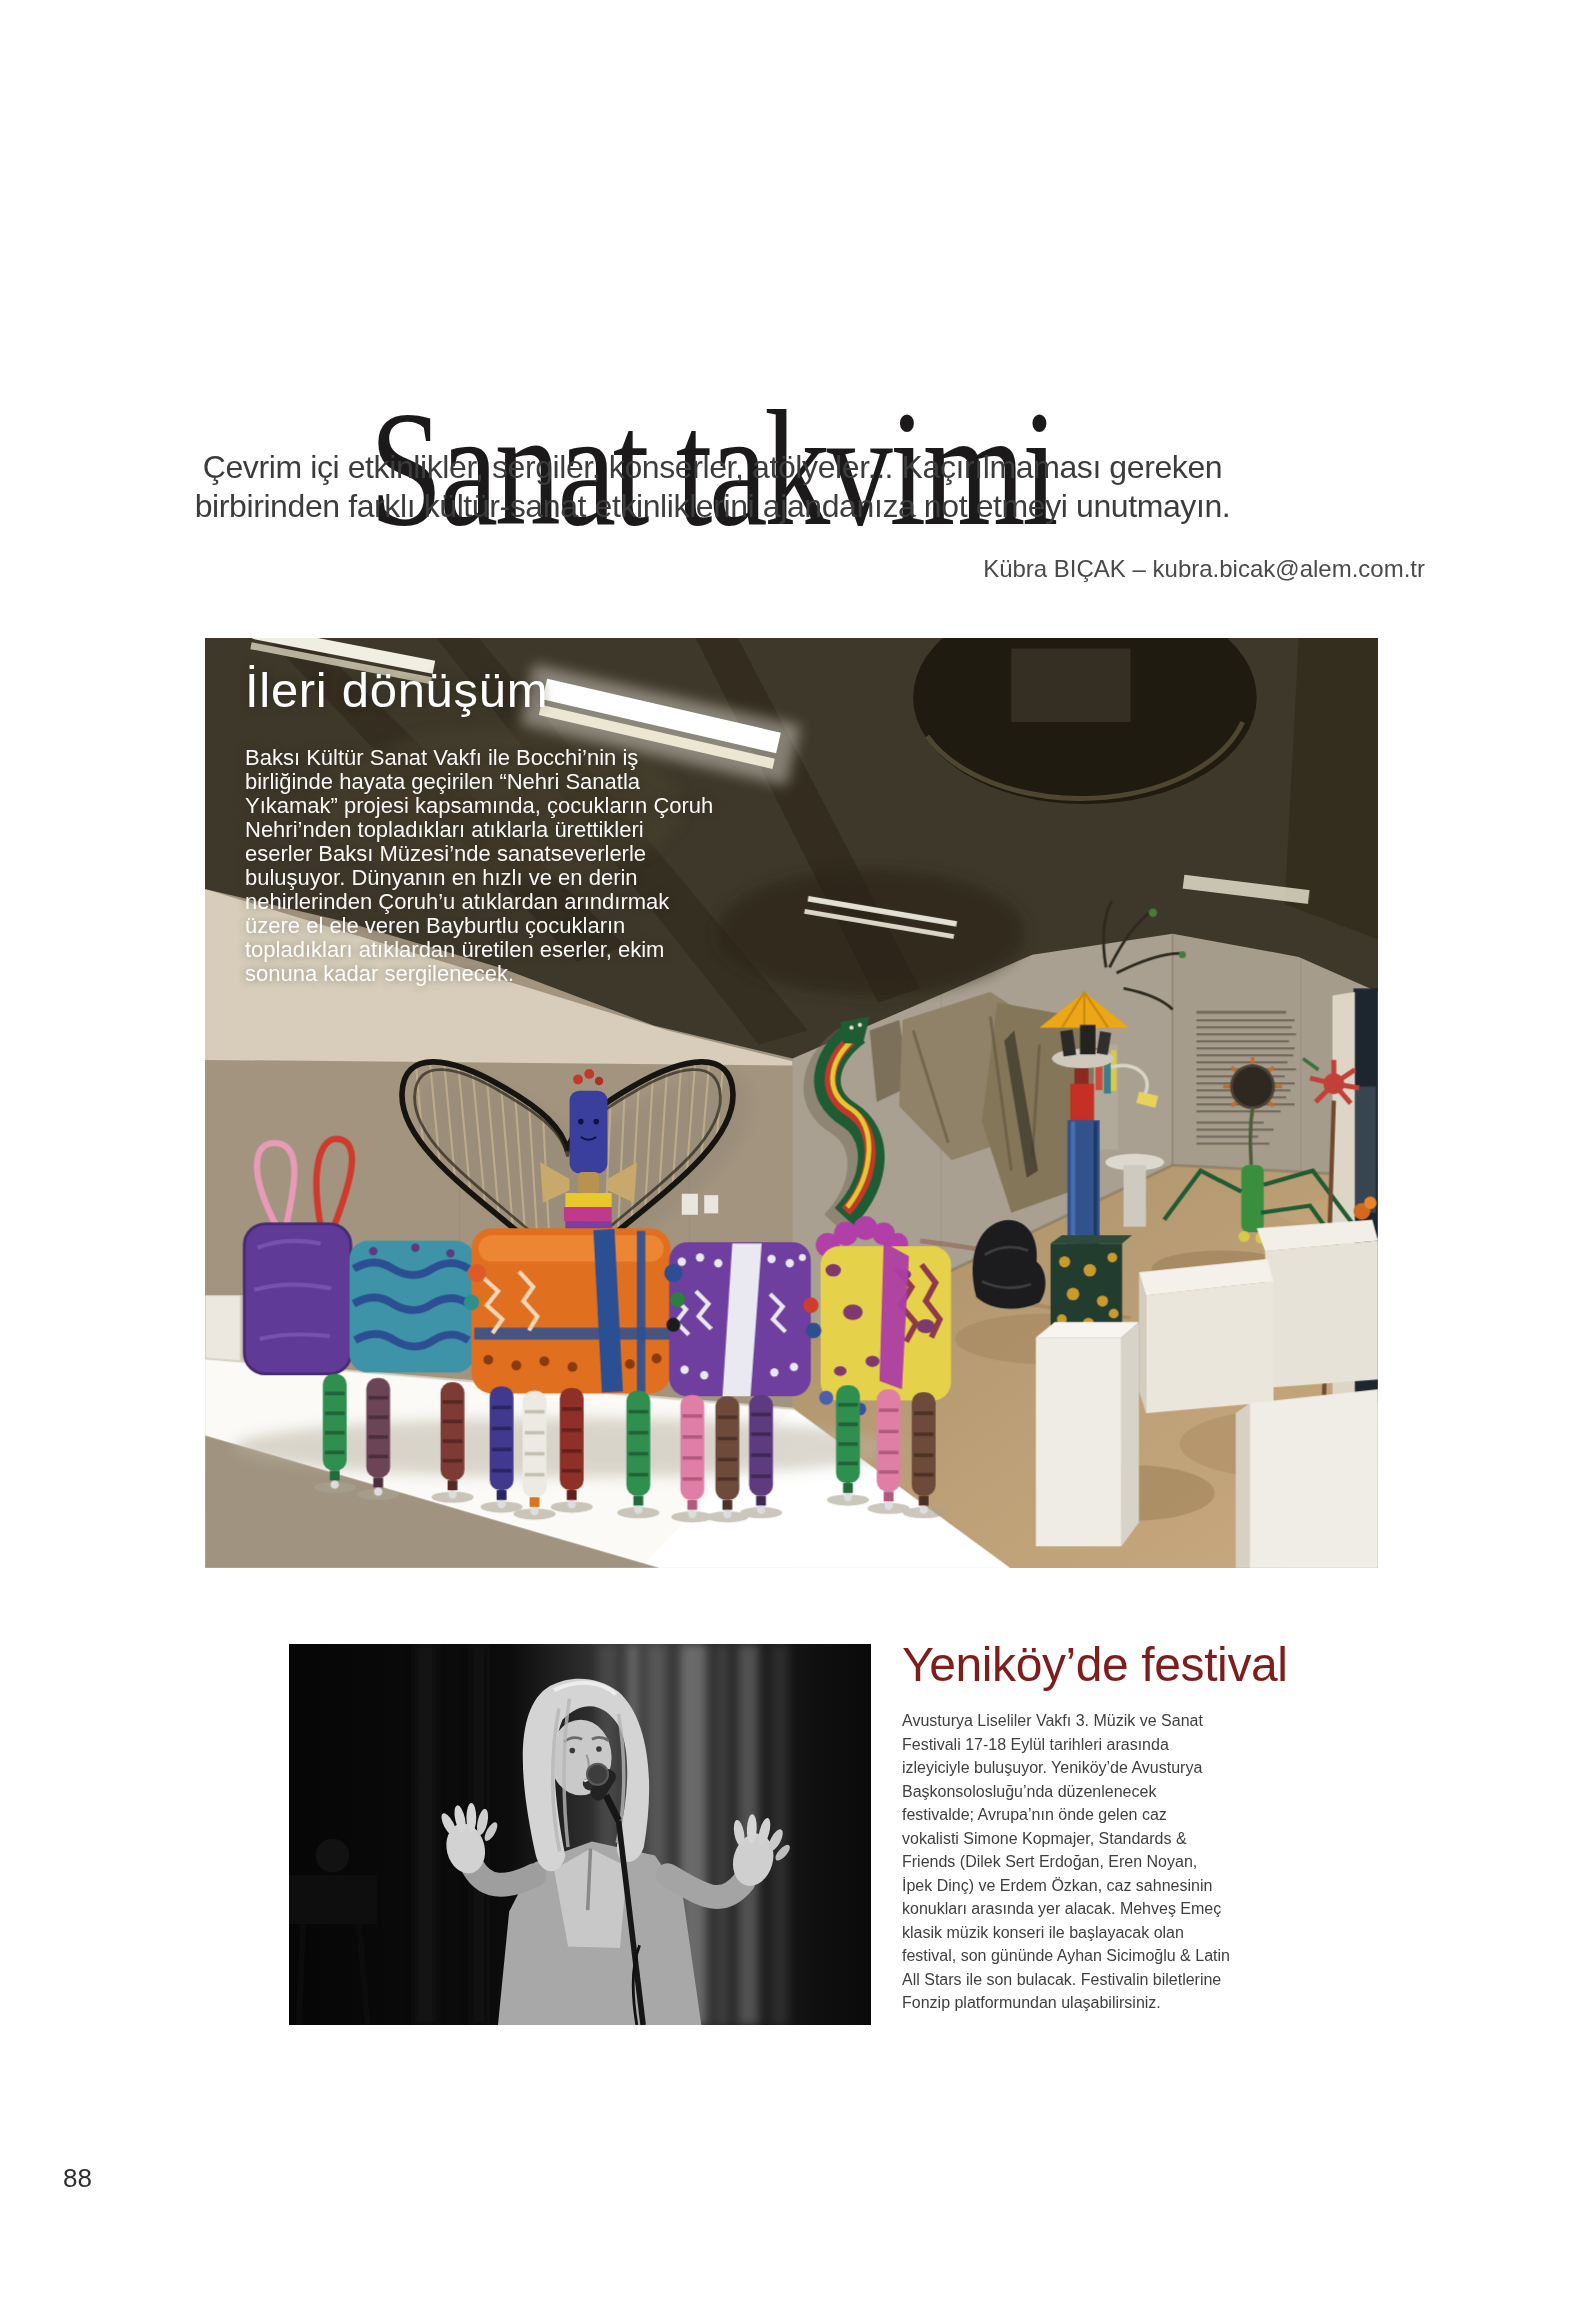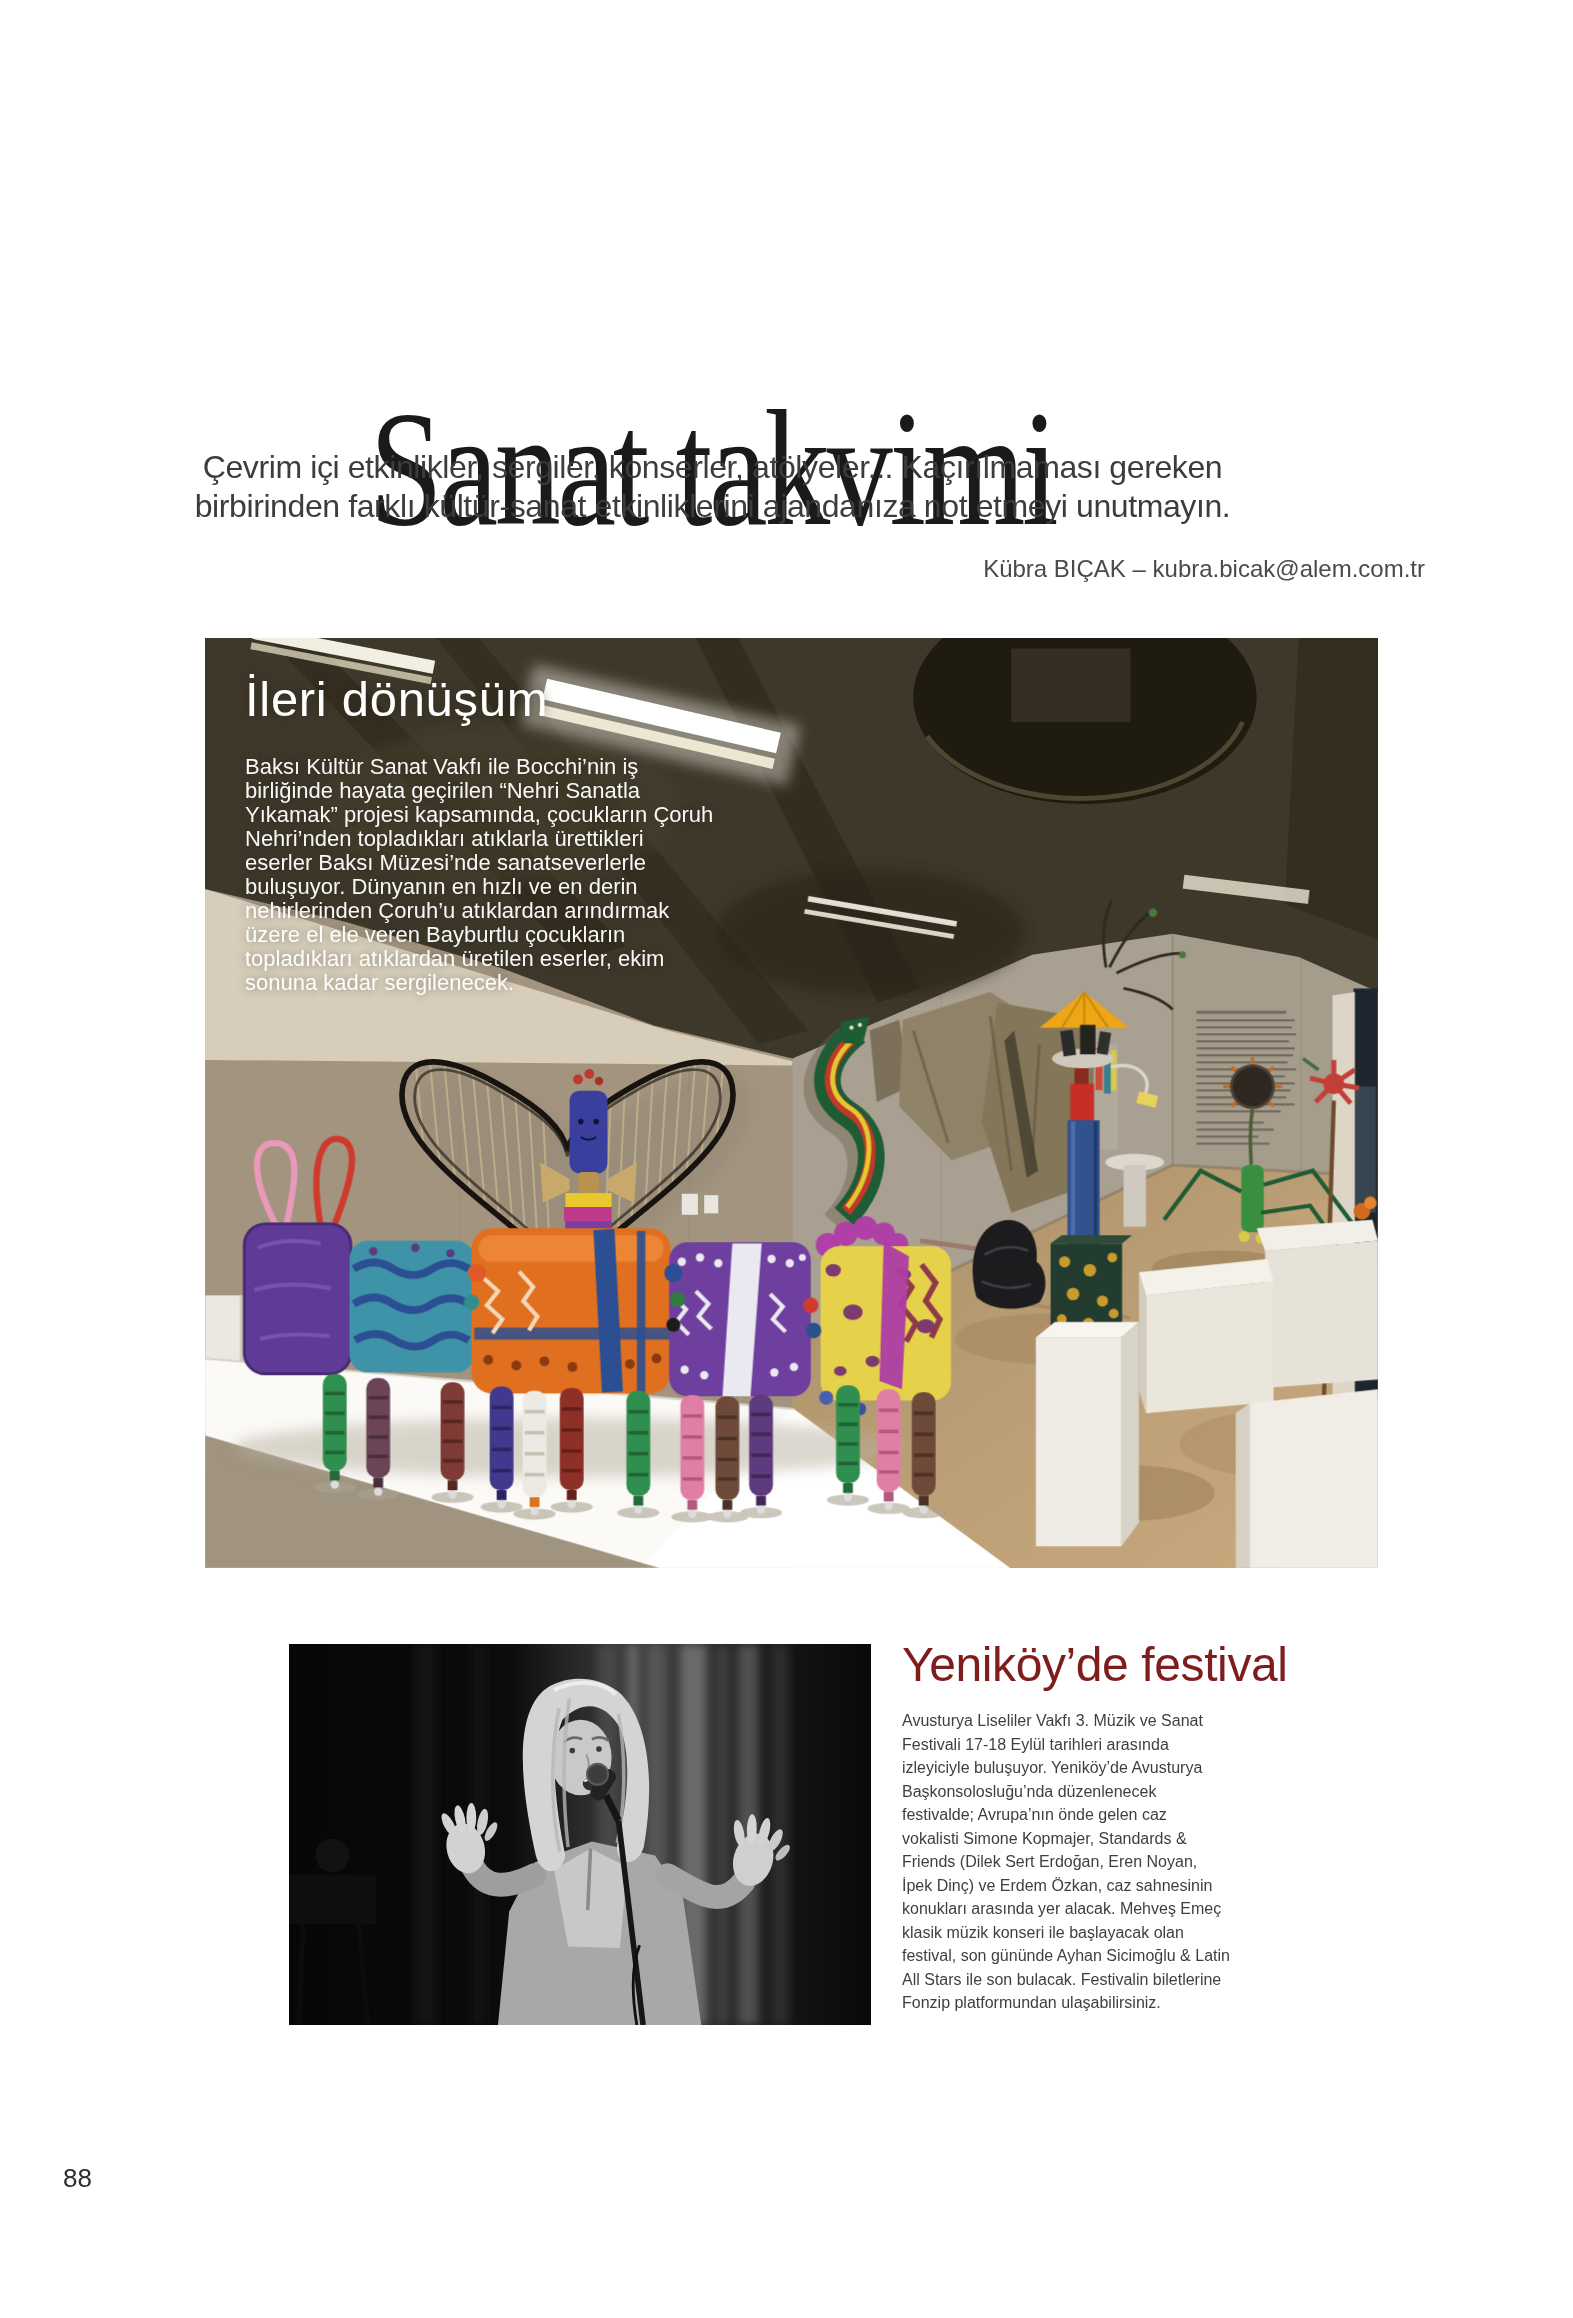--- a/index.html
+++ b/index.html
@@ -22,21 +22,21 @@
   .masthead-byline{
     position:absolute;top:555px;left:0;right:0;text-align:right;
     font-size:24px;color:#4a4a4a;margin:0;
   }
   .feature-photo{
     position:absolute;left:205px;top:638px;width:1173px;height:930px;
     margin:0;overflow:hidden;background:#8a8272;
   }
   .feature-photo svg{display:block;width:100%;height:100%;}
   .photo-overlay{
-    position:absolute;left:40px;top:34px;width:533px;color:#ffffff;
+    position:absolute;left:40px;top:25px;width:533px;color:#ffffff;
     text-shadow:0 0 9.8px rgba(40,34,20,.45);
   }
   .photo-overlay h2{
     margin:0;font-size:49px;line-height:55px;font-weight:400;letter-spacing:0.7px;
   }
   .photo-overlay p{
     margin:28px 0 0;font-size:22px;line-height:24px;font-weight:400;
     color:rgba(255,255,255,.97);white-space:pre;
   }
   .singer-photo{

